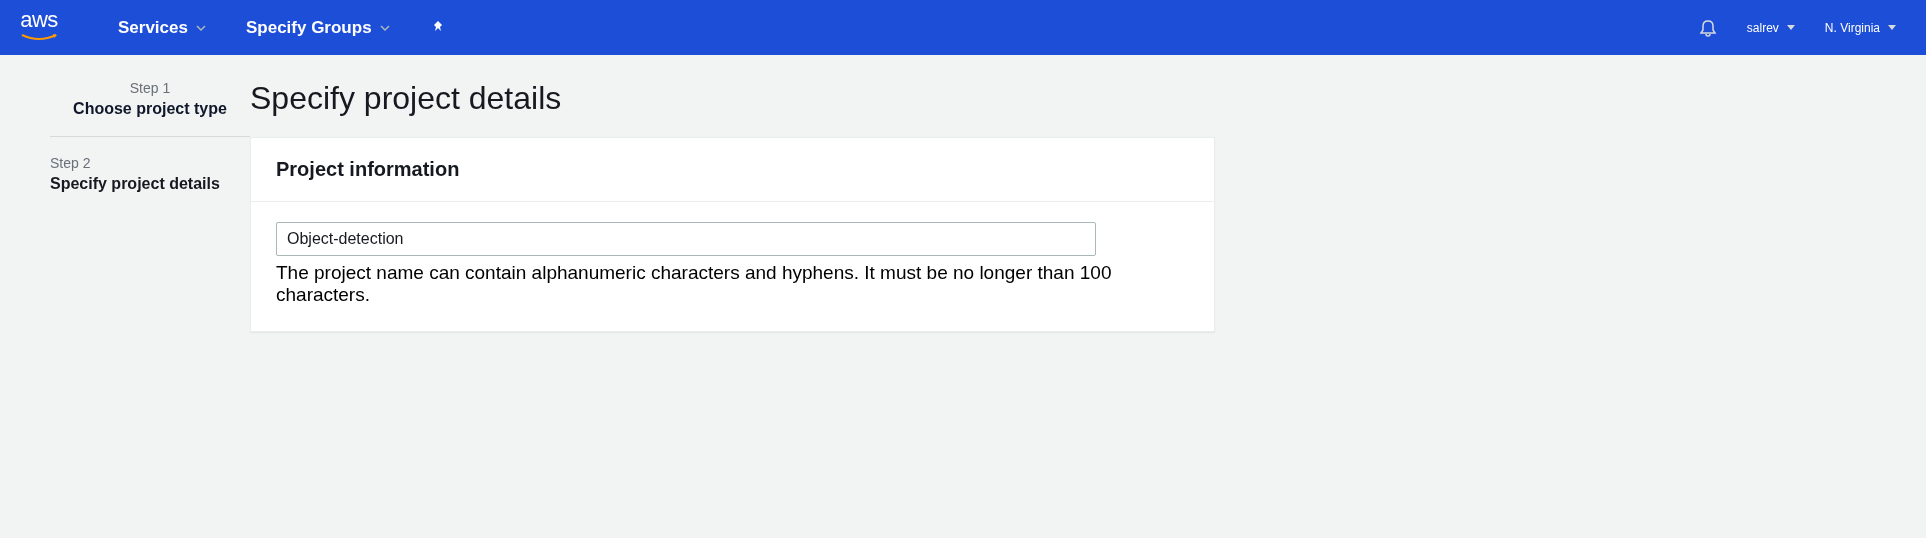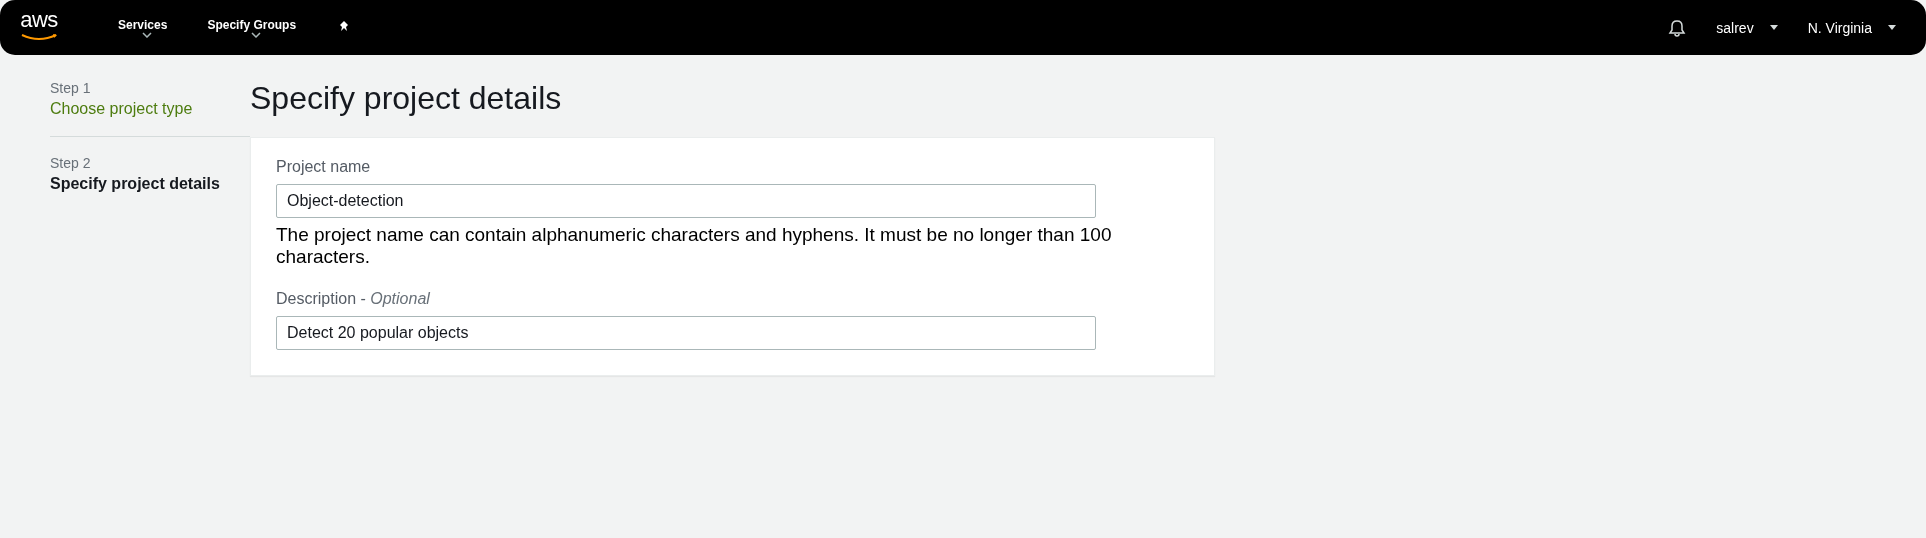--- a/index.html
+++ b/index.html
@@ -6,27 +6,26 @@
       margin: 0;
       padding: 0;
       box-sizing: border-box;
     }
     body {
       font-family: "Amazon Ember", "Helvetica Neue", Arial, sans-serif;
       background: #f2f3f3;
       color: #16191f;
     }
     .topnav {
-      background: #000000;
+      background: #1d4ed8;
       height: 55px;
       display: flex;
       align-items: center;
       padding: 0 20px;
       color: #fff;
-      border-radius: 15px;
     }
     .aws-logo {
       display: flex;
       flex-direction: column;
       align-items: center;
       margin-right: 60px;
       cursor: pointer;
     }
     .aws-text {
       font-size: 22px;
@@ -34,26 +33,25 @@
       letter-spacing: -0.5px;
       color: #fff;
       line-height: 1;
     }
     .aws-swoosh {
       margin-top: -2px;
     }
     .nav-item {
       display: flex;
       align-items: center;
-      font-size: 12px;
+      font-size: 17px;
       font-weight: 600;
       margin-right: 40px;
       cursor: pointer;
       color: #fff;
-      flex-direction: column;
     }
     .nav-caret {
       margin-left: 8px;
       display: inline-flex;
     }
     .pin-icon {
       display: inline-flex;
       cursor: pointer;
       color: #fff;
     }
@@ -62,25 +60,24 @@
     }
     .bell-icon {
       display: inline-flex;
       margin-right: 30px;
       cursor: pointer;
       color: #d5dbdb;
     }
     .user-item, .region-item {
       display: flex;
       align-items: center;
-      font-size: 14px;
+      font-size: 12px;
       margin-right: 30px;
       cursor: pointer;
       color: #fff;
-      gap: 8px;
     }
     .region-item {
       margin-right: 10px;
       text-align: right;
     }
     .small-caret {
       margin-left: 8px;
       display: inline-flex;
     }
     .page-body {
@@ -90,33 +87,35 @@
     .sidebar {
       width: 200px;
       flex-shrink: 0;
     }
     .step {
       padding-bottom: 18px;
       margin-bottom: 18px;
     }
     .step:first-child {
       border-bottom: 1px solid #d5dbdb;
+      text-align: center;
     }
     .step-label {
       font-size: 14px;
       color: #687078;
       margin-bottom: 4px;
     }
     .step-title {
       font-size: 16px;
       color: #16191f;
     }
     .step-title.link {
-      color: #4d7c0f;
-      cursor: pointer;
+      color: #0f172a;
+      cursor: pointer;
+      font-weight: bold;
     }
     .step-title.current {
       font-weight: 600;
       color: #16191f;
     }
     .main {
       flex: 1;
       max-width: 965px;
     }
     .page-title {
@@ -241,28 +240,24 @@
     <div class="step">
       <div class="step-label">Step 2</div>
       <div class="step-title current">Specify project details</div>
     </div>
   </div>
 
   <div class="main">
     <h1 class="page-title">Specify project details</h1>
 
     <div class="panel">
+      <div class="panel-header">
+        <h2 class="panel-title">Project information</h2>
+      </div>
       <div class="panel-body">
         <div class="form-group">
-          <label class="form-label">Project name</label>
           <input type="text" class="form-input" value="Object-detection" style="">
           <div class="form-hint">The project name can contain alphanumeric characters and hyphens. It must be no longer than 100 characters.</div>
         </div>
-        <div class="form-group">
-          <label class="form-label">
-            <span>Description - </span><span class="optional">Optional</span>
-          </label>
-          <input type="text" class="form-input" value="Detect 20 popular objects" style="">
-        </div>
       </div>
     </div>
   </div>
 </div>
 
 </body></html>

